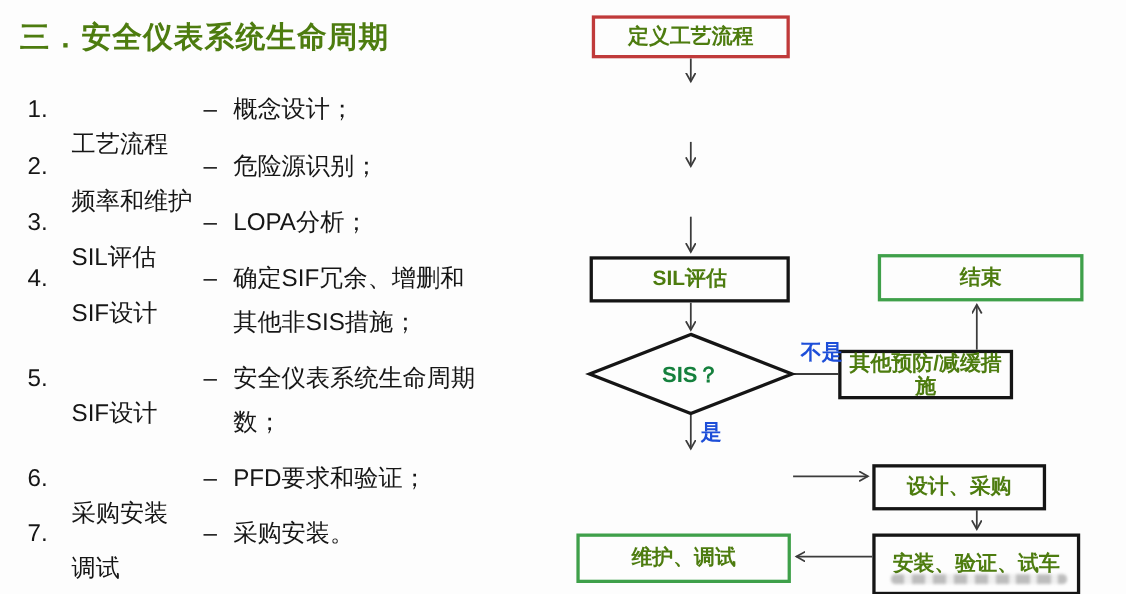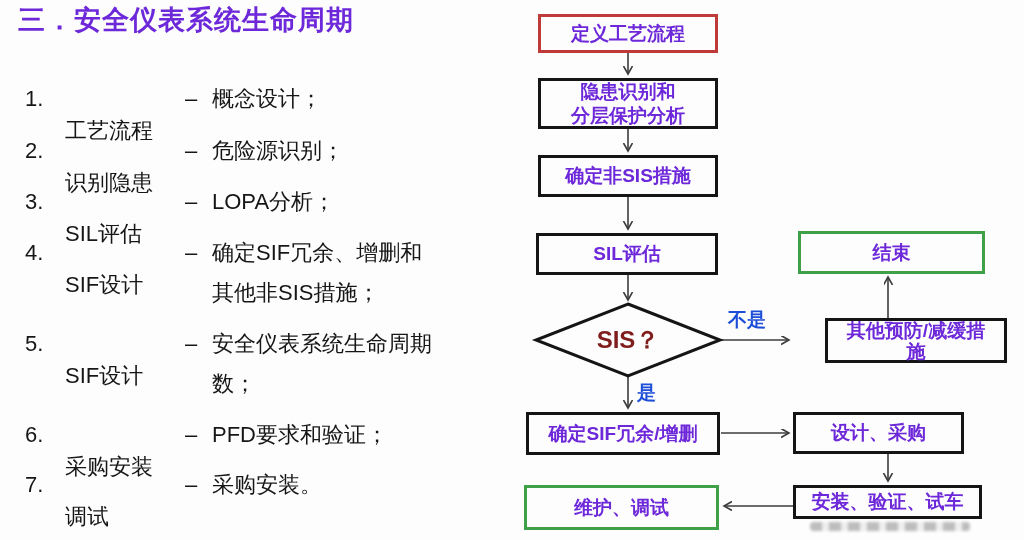--- a/index.html
+++ b/index.html
@@ -2,39 +2,39 @@
 <html><head>
 <meta charset="utf-8">
 <style>
   html,body{margin:0;padding:0;background:#e9e9e9;}
   .page{
     position:relative;width:1024px;height:540px;background:#fdfdfd;
     font-family:"Liberation Sans","DejaVu Sans",sans-serif;color:#1a1a1a;
     overflow:hidden;margin:0 auto;
   }
   .title{
-    position:absolute;left:18px;top:2px;font-size:27px;font-weight:bold;
-    letter-spacing:1px;color:#6d28d9;
+    position:absolute;left:18px;top:16px;font-size:27px;font-weight:bold;
+    letter-spacing:1px;color:#4d7c0f;
   }
   .lrow{position:absolute;left:0;width:520px;}
   .lrow span{position:absolute;font-size:22px;line-height:40px;white-space:pre-line;color:#161616;}
   .lnum{left:25px;}
   .lterm{left:65px;margin-top:32px;}
   .ldash{left:185px;}
   .ldesc{left:212px;}
   .node{
     position:absolute;display:flex;align-items:center;justify-content:center;
     background:#fdfdfd;border:3px solid #151515;box-sizing:border-box;
     font-size:19px;font-weight:bold;text-align:center;line-height:24px;
-    white-space:pre-line;color:#6d28d9;
+    white-space:pre-line;color:#4d7c0f;
   }
   .node.red{border-color:#c03a3a;}
   .node.green{border-color:#3fa04a;}
   .diamond-label{
-    position:absolute;font-size:24px;font-weight:bold;color:#7f1d1d;
+    position:absolute;font-size:20px;font-weight:bold;color:#15803d;
     display:flex;align-items:center;justify-content:center;
   }
   .branch-label{position:absolute;font-size:19px;font-weight:bold;color:#1d4ed8;}
   svg.overlay{position:absolute;left:0;top:0;pointer-events:none;}
   .watermark{
     position:absolute;left:810px;top:522px;width:160px;height:9px;border-radius:4px;
     background:repeating-linear-gradient(90deg,rgba(110,110,110,.45) 0 12px,rgba(110,110,110,.10) 12px 19px);
     filter:blur(1.6px);
   }
 </style>
@@ -46,21 +46,21 @@
   <div class="title">三．安全仪表系统生命周期</div>
 
   <div class="lrow" style="top:79px">
     <span class="lnum">1.</span>
     <span class="lterm">工艺流程</span>
     <span class="ldash">–</span>
     <span class="ldesc">概念设计；</span>
   </div>
   <div class="lrow" style="top:131px">
     <span class="lnum">2.</span>
-    <span class="lterm">识别隐患</span>
+    <span class="lterm">频率和维护</span>
     <span class="ldash">–</span>
     <span class="ldesc">危险源识别；</span>
   </div>
   <div class="lrow" style="top:182px">
     <span class="lnum">3.</span>
     <span class="lterm">SIL评估</span>
     <span class="ldash">–</span>
     <span class="ldesc">LOPA分析；</span>
   </div>
   <div class="lrow" style="top:233px">
@@ -105,34 +105,30 @@
       <line x1="721" y1="340" x2="789" y2="340" marker-end="url(#arr)"></line>
       <line x1="888" y1="318" x2="888" y2="277" marker-end="url(#arr)"></line>
       <line x1="721" y1="433" x2="789" y2="433" marker-end="url(#arr)"></line>
       <line x1="888" y1="454" x2="888" y2="481" marker-end="url(#arr)"></line>
       <line x1="793" y1="506" x2="724" y2="506" marker-end="url(#arr)"></line>
     </g>
     <polygon points="628,304 720,340 628,376 536,340" fill="#fdfdfd" stroke="#151515" stroke-width="3"></polygon>
   </svg>
 
   <div class="node red" style="left:538px;top:14px;width:180px;height:39px">定义工艺流程</div>
-  <div class="node" style="left:538px;top:78px;width:180px;height:51px">隐患识别和
-分层保护分析</div>
-  <div class="node" style="left:538px;top:155px;width:180px;height:42px">确定非SIS措施</div>
   <div class="node" style="left:536px;top:233px;width:182px;height:42px">SIL评估</div>
 
   <div class="diamond-label" style="left:578px;top:326px;width:100px;height:28px">SIS？</div>
 
-  <div class="node" style="left:526px;top:412px;width:194px;height:43px">确定SIF冗余/增删</div>
   <div class="node green" style="left:524px;top:485px;width:195px;height:45px">维护、调试</div>
 
   <div class="node green" style="left:798px;top:231px;width:187px;height:43px">结束</div>
-  <div class="node" style="left:825px;top:318px;width:182px;height:45px;line-height:21px">其他预防/减缓措
+  <div class="node" style="left:762px;top:318px;width:159px;height:45px;line-height:21px">其他预防/减缓措
 施</div>
-  <div class="node" style="left:793px;top:412px;width:171px;height:42px">设计、采购</div>
-  <div class="node" style="left:793px;top:485px;width:189px;height:34px">安装、验证、试车</div>
+  <div class="node" style="left:793px;top:422px;width:158px;height:42px">设计、采购</div>
+  <div class="node" style="left:793px;top:485px;width:189px;height:56px">安装、验证、试车</div>
 
   <span class="branch-label" style="left:637px;top:380px">是</span>
   <span class="branch-label" style="left:728px;top:307px">不是</span>
 
   <div class="watermark"></div>
 
 </div>
 
 </body></html>

